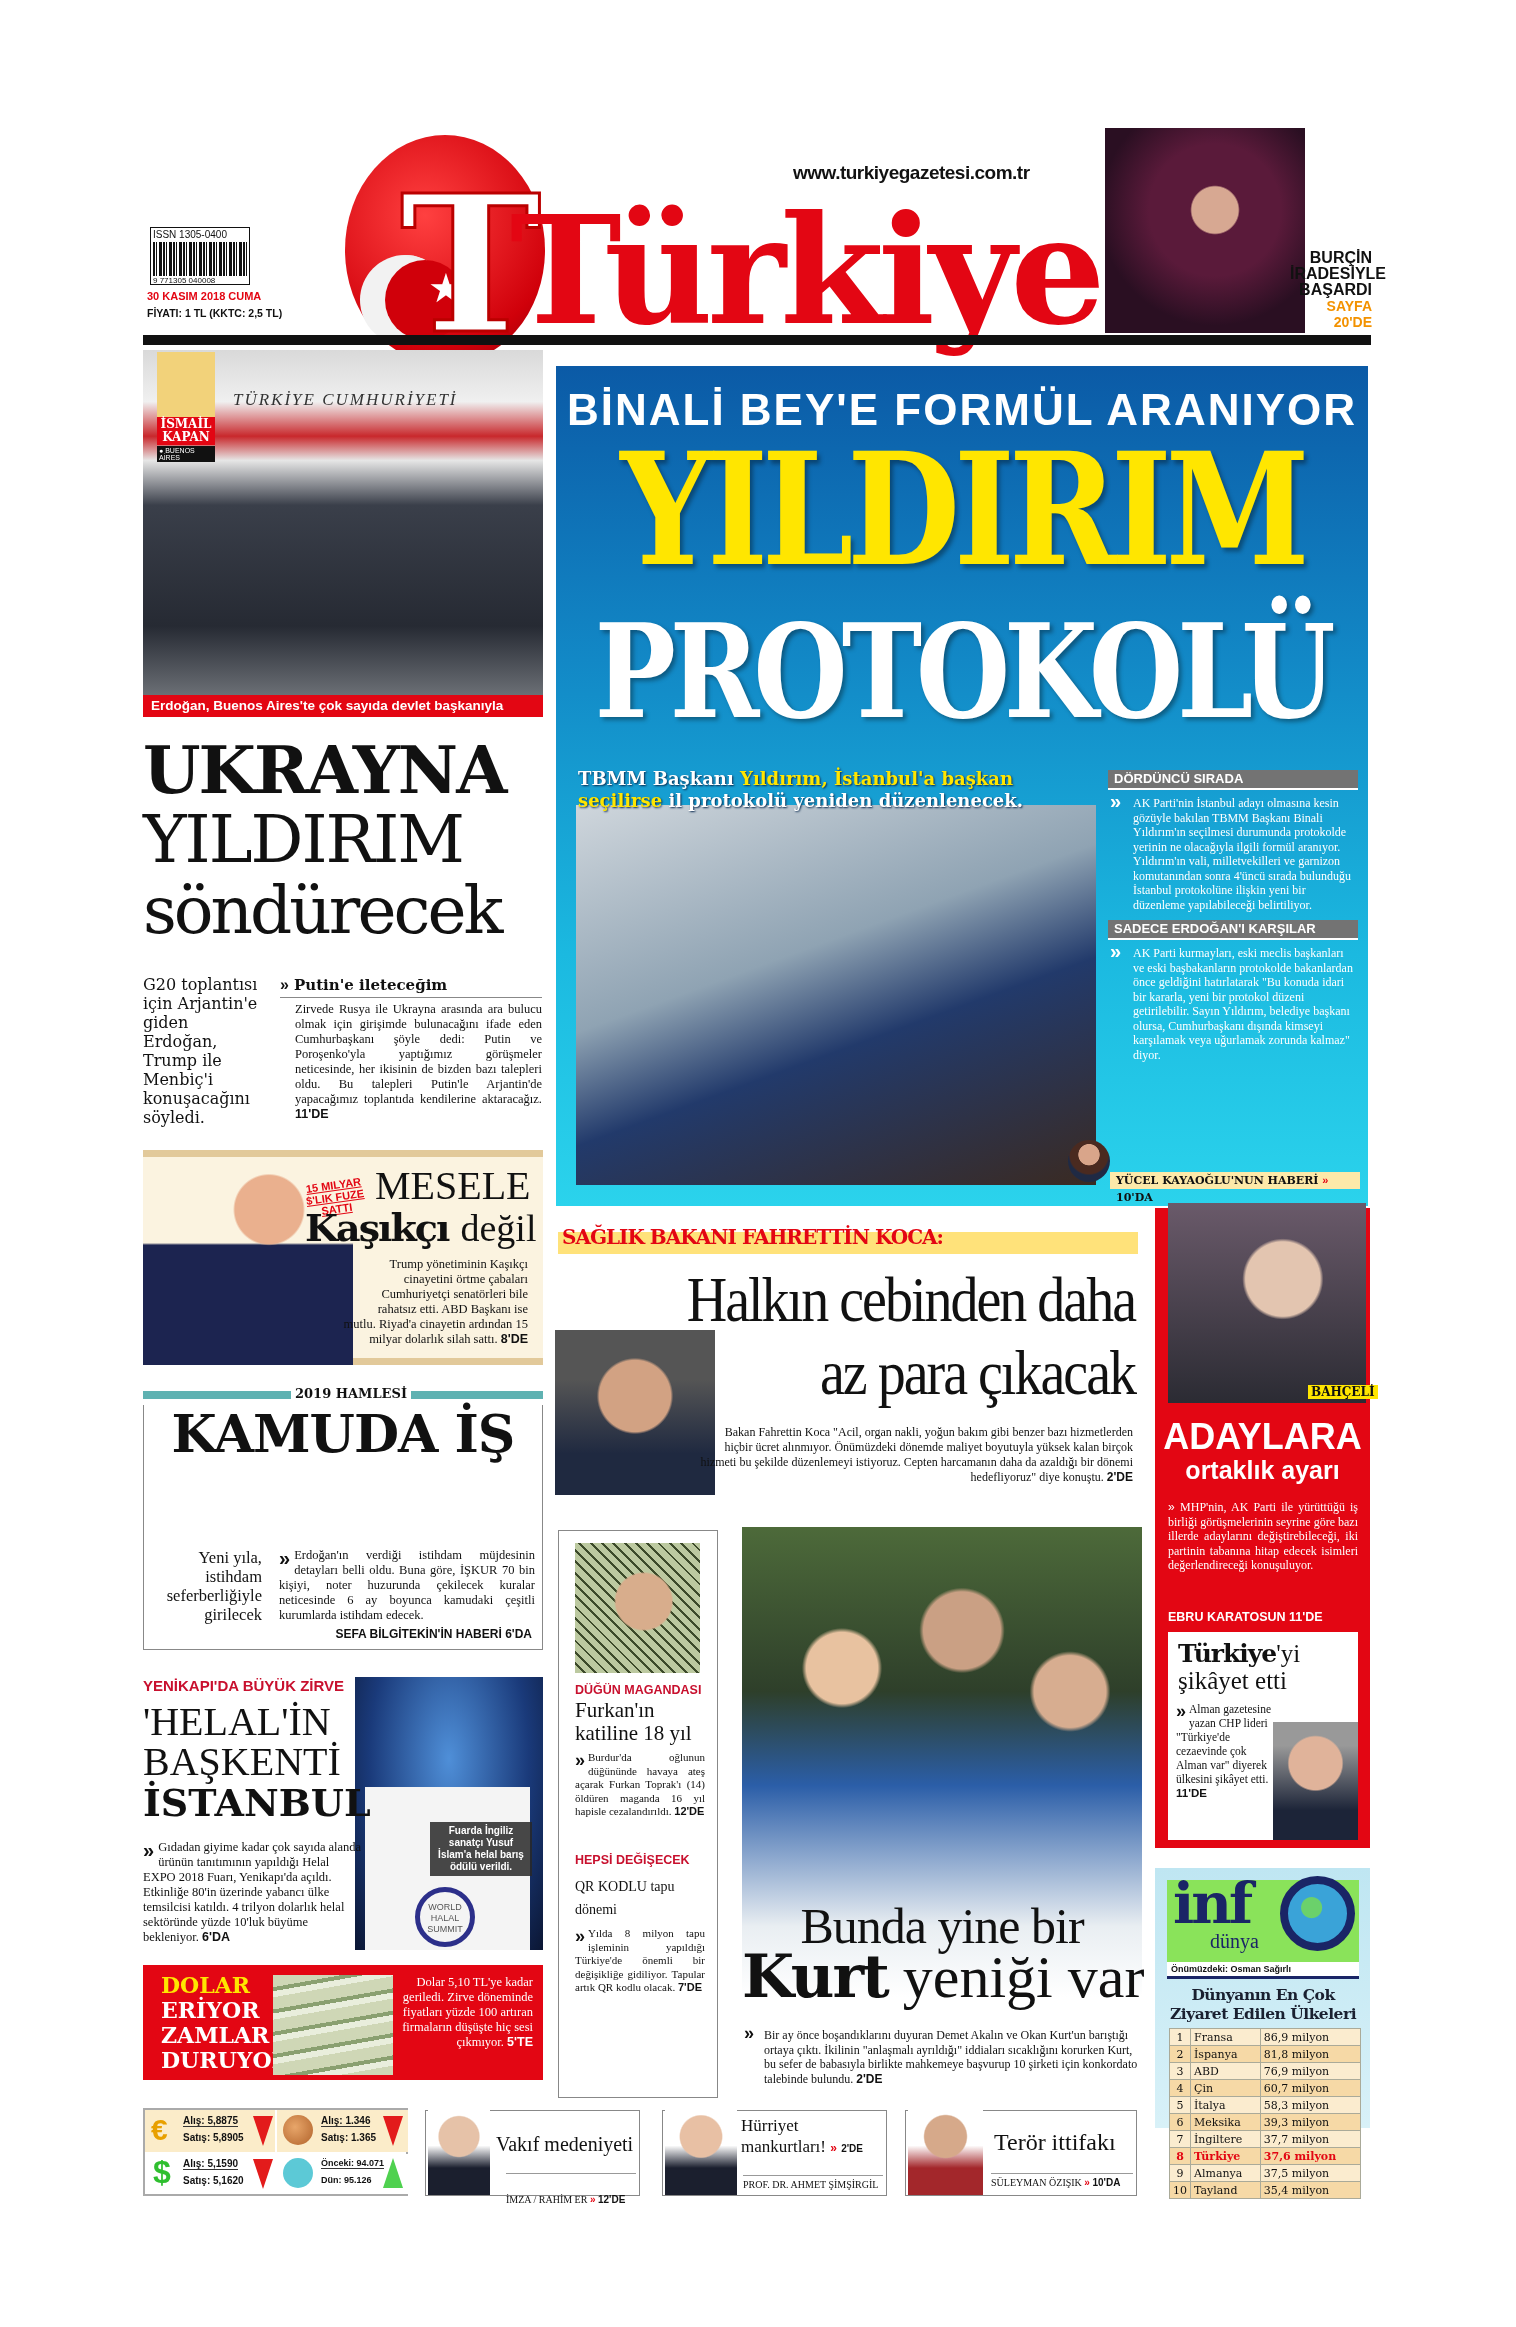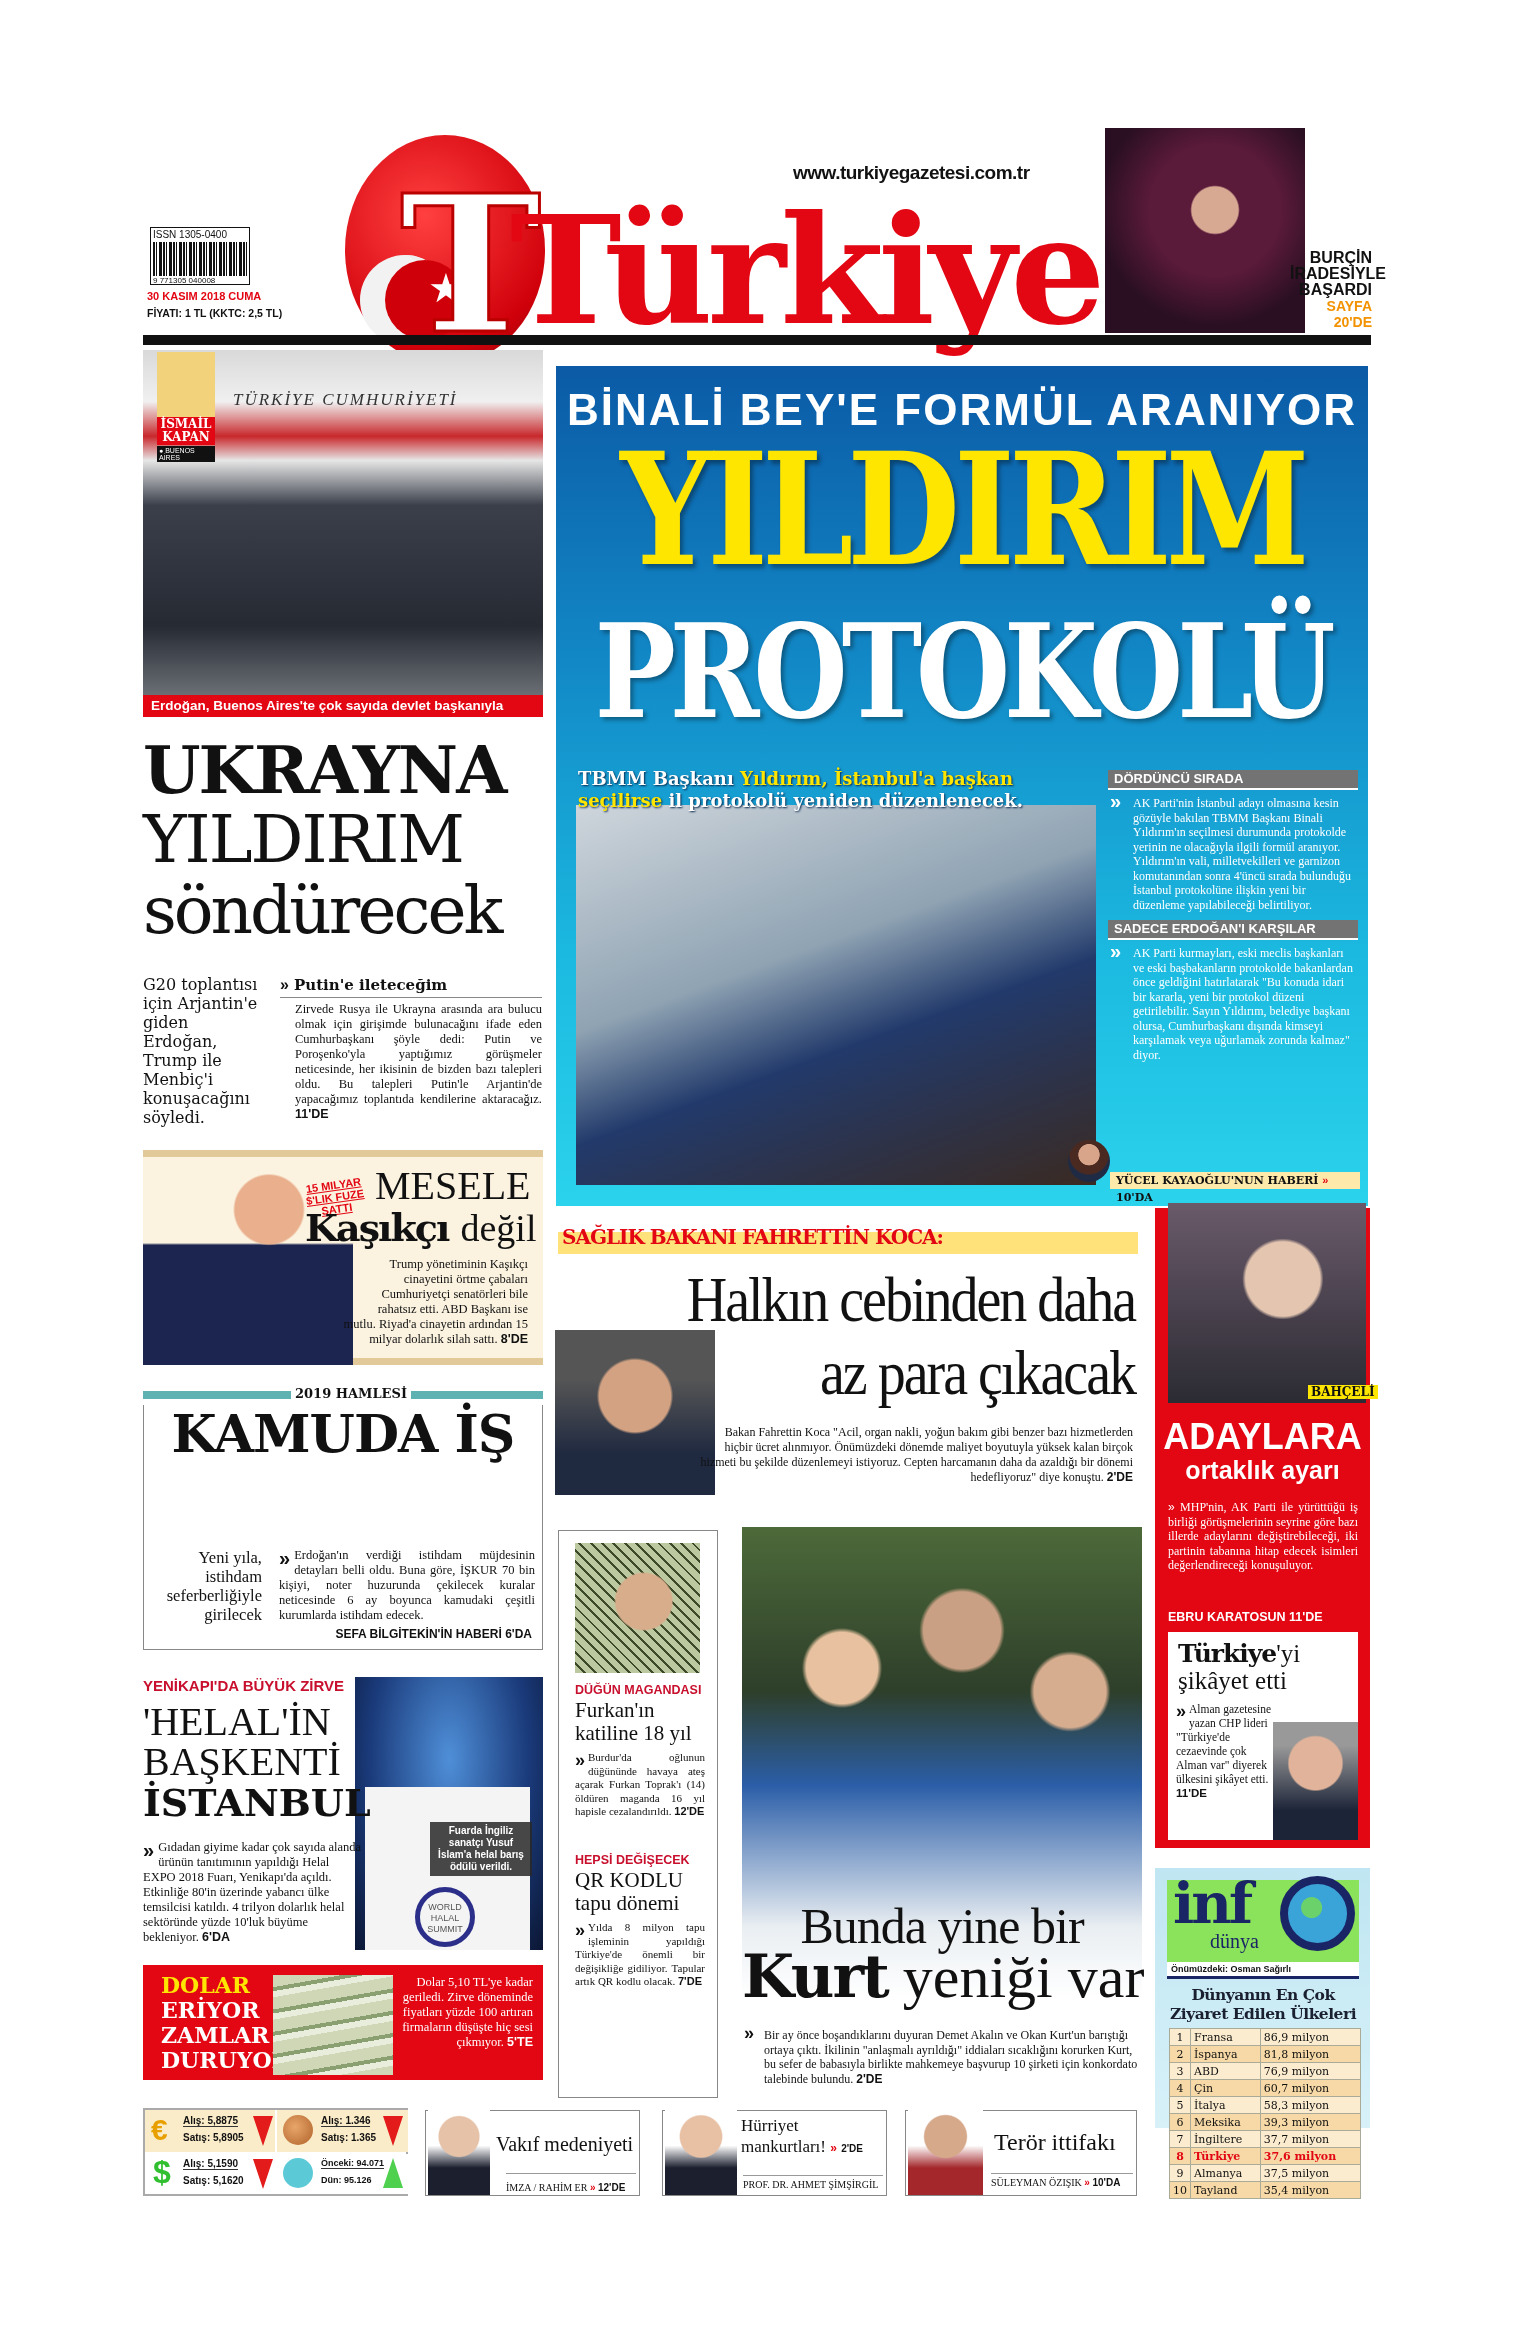--- a/index.html
+++ b/index.html
@@ -223,21 +223,21 @@
   <div class="sans" style="color:#c8102e;font-weight:bold;font-size:12.5px">DÜĞÜN MAGANDASI</div>
   <div class="lserif" style="font-size:21px;line-height:23px;margin-top:2px">Furkan'ın katiline 18 yıl</div>
   <div class="lserif tiny" style="margin-top:6px;text-align:justify">
     <span class="quote" style="font-size:18px;float:left;line-height:18px;margin-right:3px">»</span>
     <span>Burdur'da oğlunun düğününde havaya ateş açarak Furkan Toprak'ı (14) öldüren maganda 16 yıl hapisle cezalandırıldı.</span>
     <b class="sans">12'DE</b>
   </div>
 </div>
 <div class="abs" style="left:575px;top:1853px;width:130px">
   <div class="sans" style="color:#c8102e;font-weight:bold;font-size:12.5px">HEPSİ DEĞİŞECEK</div>
-  <div class="lserif" style="font-size:21px;line-height:23px;margin-top:2px">QR KODLU tapu dönemi</div>
+  <div class="lserif" style="font-size:14px;line-height:23px;margin-top:8px">QR KODLU tapu dönemi</div>
   <div class="lserif tiny" style="margin-top:6px;text-align:justify">
     <span class="quote" style="font-size:18px;float:left;line-height:18px;margin-right:3px">»</span>
     <span>Yılda 8 milyon tapu işleminin yapıldığı Türkiye'de önemli bir değişikliğe gidiliyor. Tapular artık QR kodlu olacak.</span>
     <b class="sans">7'DE</b>
   </div>
 </div>
 
 <div class="abs photo" style="left:742px;top:1527px;width:400px;height:470px;background:radial-gradient(circle at 25% 30%,#e8c2a0 0 8%,transparent 9%),radial-gradient(circle at 55% 22%,#caa084 0 9%,transparent 10%),radial-gradient(circle at 82% 35%,#d7ad90 0 8%,transparent 9%),linear-gradient(180deg,#4d6a3a 0%,#2e3f2a 35%,#2b5ea8 55%,#e9eef2 85%,#fff 100%)"></div>
 <div class="abs lserif" style="left:742px;top:1900px;width:400px;text-align:center;font-size:50px;line-height:52px;letter-spacing:-1px">Bunda yine bir</div>
 <div class="abs" style="left:742px;top:1950px;width:400px;text-align:center;font-size:60px;line-height:52px;white-space:nowrap">
@@ -337,21 +337,21 @@
     <div class="abs" style="left:6px;top:4px;width:30px;height:30px;border-radius:50%;background:#5cc9d6"></div>
     <div class="abs cond" style="left:44px;top:4px;font-size:9px;font-weight:bold;border-bottom:1px solid #333">Önceki: 94.071</div>
     <div class="abs cond" style="left:44px;top:21px;font-size:9px;font-weight:bold">Dün: 95.126</div>
     <div class="abs" style="left:106px;top:4px;width:0;height:0;border-left:10px solid transparent;border-right:10px solid transparent;border-bottom:30px solid #4fd14f"></div>
   </div>
 </div>
 
 <div class="abs box" style="left:425px;top:2110px;width:215px;height:86px">
   <div class="abs photo" style="left:2px;top:-6px;width:62px;height:90px;background:radial-gradient(circle at 50% 35%,#e6c2a8 0 30%,transparent 32%),linear-gradient(180deg,#fff 45%,#1b1f2e 70%)"></div>
   <div class="abs lserif" style="left:70px;top:22px;font-size:20px">Vakıf medeniyeti</div>
-  <div class="abs lserif" style="left:80px;top:62px;font-size:10px;border-top:1px solid #999;width:130px;padding-top:8px">
+  <div class="abs lserif" style="left:80px;top:62px;font-size:10px;border-top:1px solid #999;width:130px;padding-top:20px">
     <span>İMZA / RAHİM ER</span>
     <b class="quote" style="color:#e30613">»</b>
     <b class="sans">12'DE</b>
   </div>
 </div>
 <div class="abs box" style="left:662px;top:2110px;width:225px;height:86px">
   <div class="abs photo" style="left:2px;top:-6px;width:72px;height:90px;background:radial-gradient(circle at 50% 35%,#e8c0a4 0 30%,transparent 32%),linear-gradient(180deg,#fff 45%,#1b1f2e 70%)"></div>
   <div class="abs lserif" style="left:78px;top:4px;width:145px;font-size:17px;line-height:21px">
     <span>Hürriyet mankurtları!</span>
     <b class="quote" style="color:#e30613;font-size:12px">»</b>

